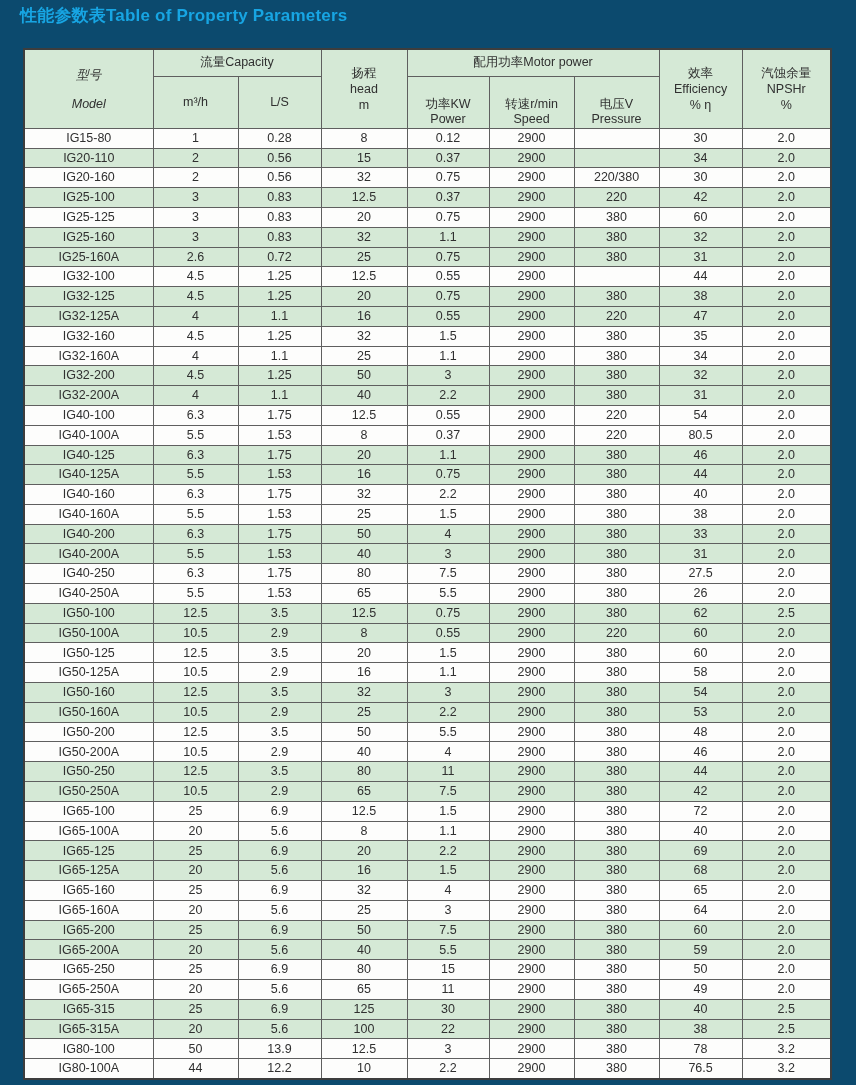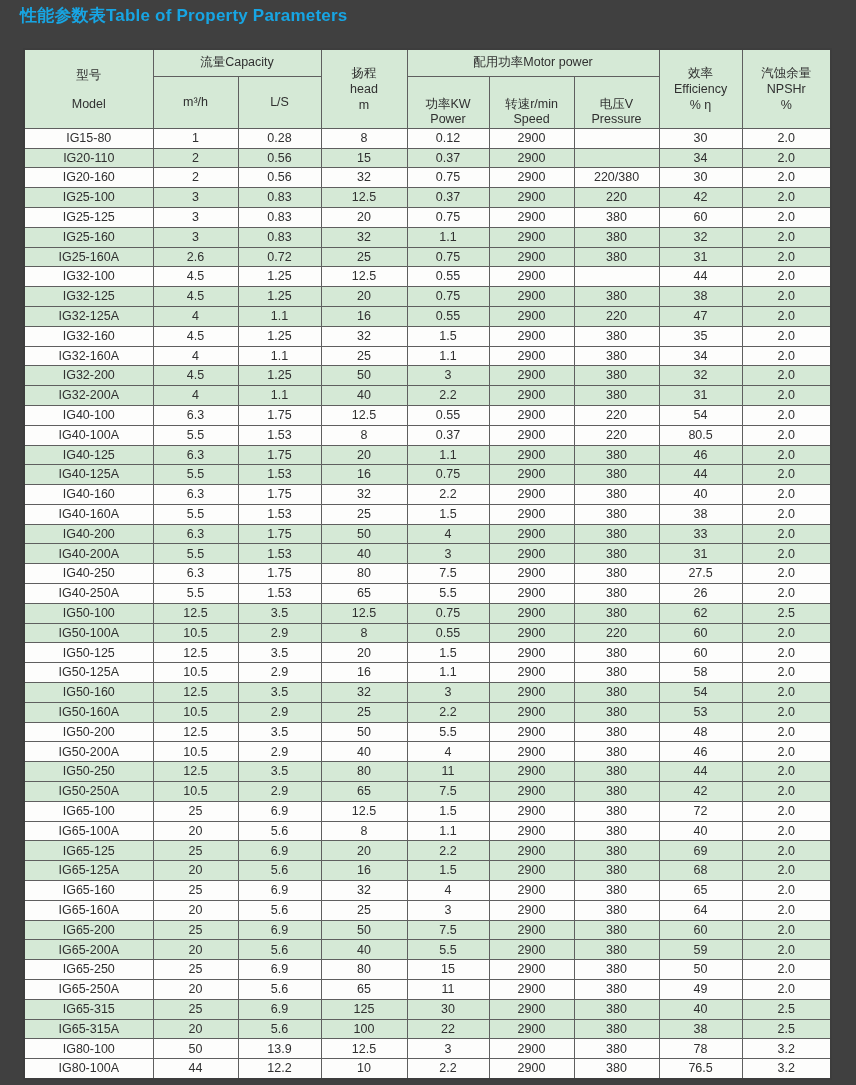--- a/index.html
+++ b/index.html
@@ -1,18 +1,18 @@
 <!DOCTYPE html>
 <html><head>
 <meta charset="utf-8">
 <style>
   * { margin:0; padding:0; box-sizing:border-box; }
   body { background:#ffffff; font-family:"Liberation Sans","DejaVu Sans",sans-serif; }
   .page {
-    position:relative; width:856px; height:1085px; background:#404040; overflow:hidden;
+    position:relative; width:856px; height:1085px; background:#0c4a6e; overflow:hidden;
     color:#303030;
   }
   .title {
     position:absolute; left:20px; top:4px;
     font-size:17px; font-weight:bold; letter-spacing:0.2px;
     color:#17a5e3;
   }
   table.params {
     position:absolute; left:23px; top:48px; width:807px;
     border-collapse:collapse; table-layout:fixed;
@@ -25,21 +25,21 @@
     padding:0 2px;
     font-weight:normal;
   }
   thead th { background:#d5e9d6; }
   tr.hdr-top th { height:27px; }
   tr.hdr-sub th { height:40px; }
   th .two-line { line-height:1.25;margin-top:20px; }
   th.span-rows { height:67px; }
   th .stack-spread {
     display:flex; flex-direction:column; justify-content:space-around;
-    height:60px; padding:2px 0;
+    height:60px; padding:2px 0;font-style:italic;
   }
   th .stack-tight { line-height:1.28; }
   tbody td { height:19.8px; line-height:1; }
   tbody tr.shaded td { background:#d5e9d6; }
   tbody tr.plain td { background:#fdfdfc; }
 </style>
 </head>
 <body>
 
 <div class="page">

